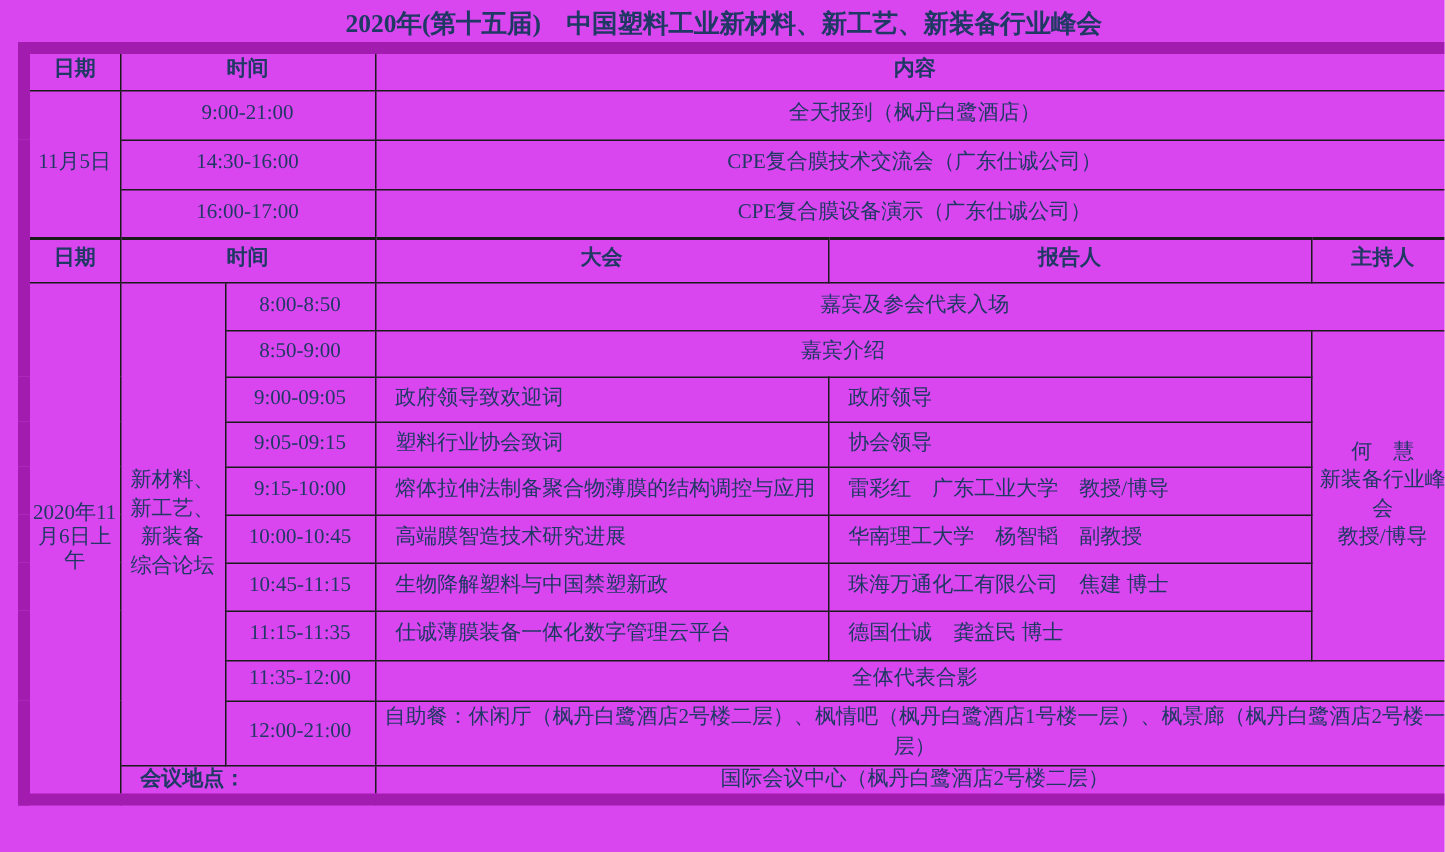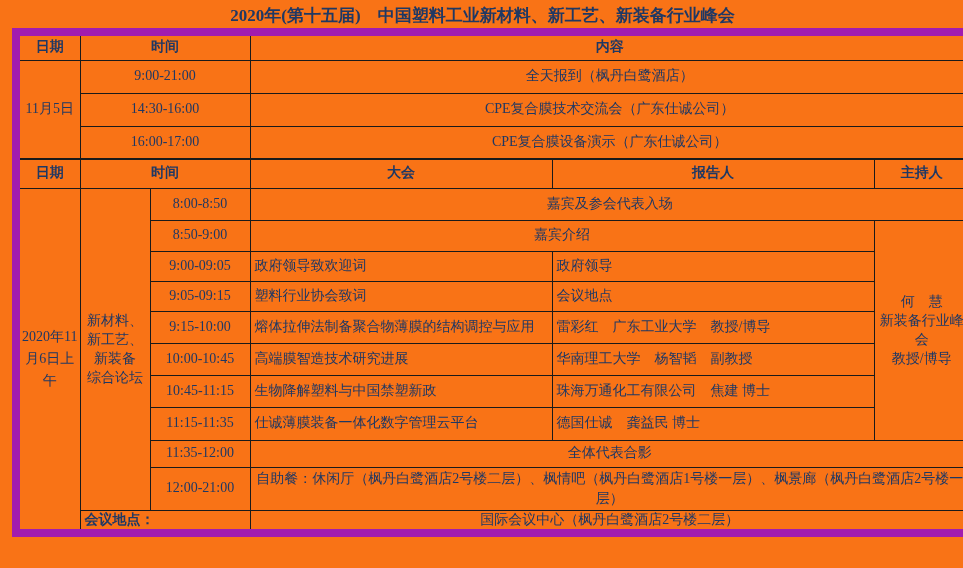--- a/index.html
+++ b/index.html
@@ -1,42 +1,42 @@
 <!DOCTYPE html>
 <html><head>
 <meta charset="utf-8">
 <style>
   html,body{margin:0;padding:0;}
   body{
     width:963px;height:568px;background:#ffffff;
     font-family:"Liberation Serif","DejaVu Serif",serif;
     color:#1f3864;
   }
-  .page{width:963px;height:568px;overflow:hidden;background:#f97316;}
+  .page{width:963px;height:568px;overflow:hidden;background:#d946ef;}
   .title-block{width:957px;margin:0 0 0 4px;text-align:center;padding-top:4px;}
   .title-line1{font-size:17px;font-weight:bold;line-height:24px;white-space:nowrap;}
   .title-line2{font-size:17px;font-weight:bold;line-height:25px;letter-spacing:0.35em;}
   table.sched{
     border-collapse:collapse;table-layout:fixed;
     width:957px;margin-left:12px;
     border:8px solid #a21caf;
     font-size:14px;
   }
   td{
     border:1px solid #1a1a1a;
     padding:0 3px;
     text-align:center;vertical-align:middle;
     overflow:hidden;
     line-height:1.35;
   }
   td.hdr{font-weight:bold;}
-  td.left{text-align:left;padding-left:4px;}
+  td.left{text-align:left;padding-left:13px;}
   tr.thick-top td{border-top-width:2px;}
   .stack div{line-height:19px;}
-  td.datecell{padding:4px 2px;line-height:22px;}
+  td.datecell{padding:4px 2px;line-height:16px;}
   td.buffet{line-height:20px;padding:0 4px;}
 </style>
 </head>
 <body>
 
 <div class="page">
 
   <div class="title-block">
     <div class="title-line1">2020年(第十五届)　中国塑料工业新材料、新工艺、新装备行业峰会</div>
   </div>
@@ -105,21 +105,21 @@
       </td>
     </tr>
     <tr style="height:30px">
       <td>9:00-09:05</td>
       <td class="left">政府领导致欢迎词</td>
       <td class="left">政府领导</td>
     </tr>
     <tr style="height:30px">
       <td>9:05-09:15</td>
       <td class="left">塑料行业协会致词</td>
-      <td class="left">会议地点</td>
+      <td class="left">协会领导</td>
     </tr>
     <tr style="height:32px">
       <td>9:15-10:00</td>
       <td class="left">熔体拉伸法制备聚合物薄膜的结构调控与应用</td>
       <td class="left">雷彩红　广东工业大学　教授/博导</td>
     </tr>
     <tr style="height:32px">
       <td>10:00-10:45</td>
       <td class="left">高端膜智造技术研究进展</td>
       <td class="left">华南理工大学　杨智韬　副教授</td>

